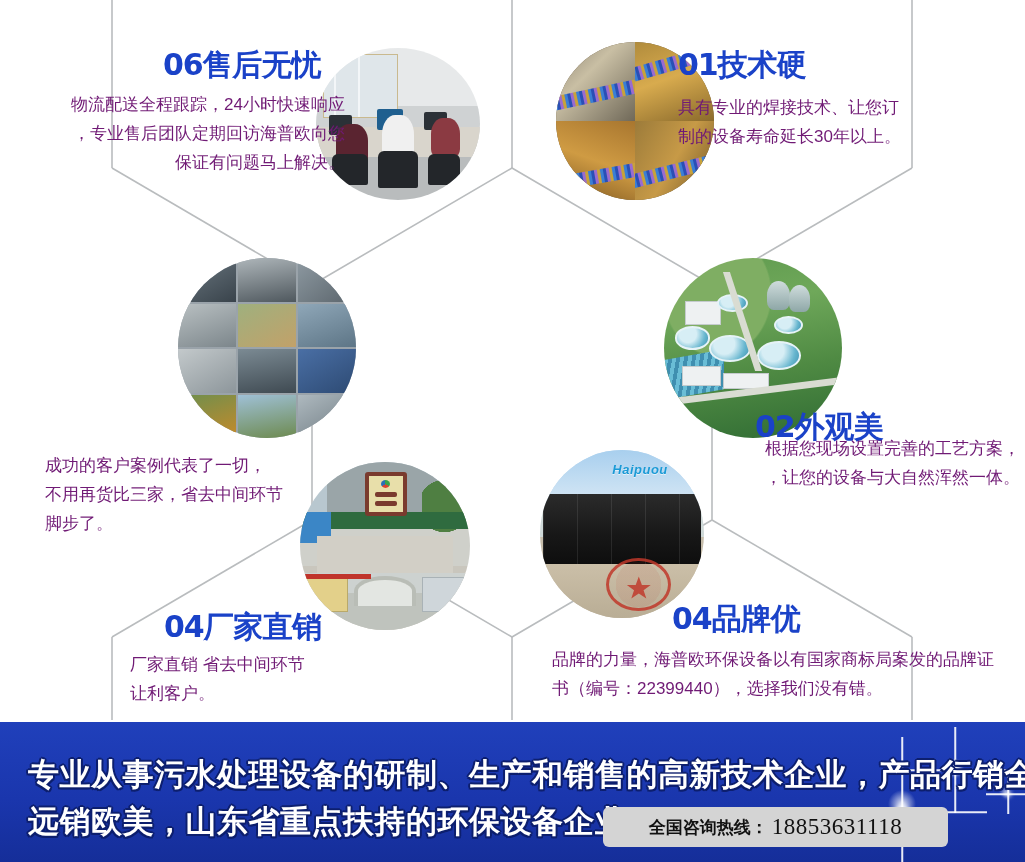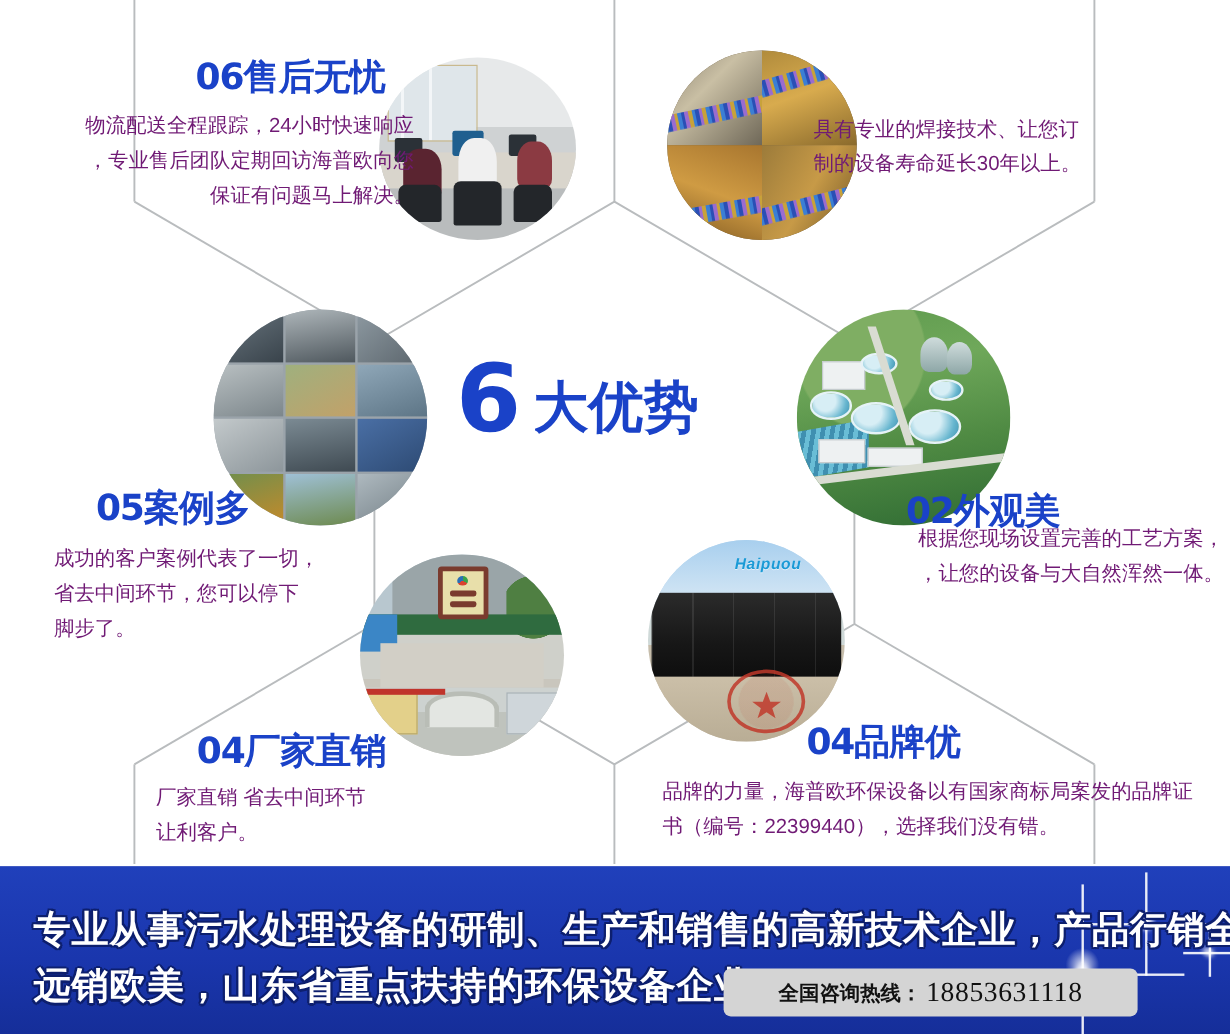--- a/index.html
+++ b/index.html
@@ -261,20 +261,23 @@
           <div class="seam"></div>
         </div>
       <div class="q q3">
           <div class="seam"></div>
         </div>
       <div class="q q4">
           <div class="seam"></div>
         </div>
     </div>
   </div>
+  <div class="head" style="left:678px; top:50px;">
+    <span class="num">01</span><span>技术硬</span>
+  </div>
   <div class="body l" style="left:678px; top:93px; width:345px;">
     <div>具有专业的焊接技术、让您订</div>
     <div>制的设备寿命延长30年以上。</div>
   </div>
 
   <div class="photo collage" style="left:178px; top:258px; width:178px; height:180px;">
     <div class="grid3">
       <div style="background:linear-gradient(150deg,#6e7b84,#39434b)"></div>
       <div style="background:linear-gradient(170deg,#aeb6ba,#4f585e)"></div>
       <div style="background:linear-gradient(140deg,#8e9aa2,#5a646b)"></div>
@@ -282,26 +285,23 @@
       <div style="background:linear-gradient(150deg,#9fb07e,#c2a169)"></div>
       <div style="background:linear-gradient(160deg,#8fa7b8,#5d7586)"></div>
       <div style="background:linear-gradient(150deg,#c3c9cb,#8d969b)"></div>
       <div style="background:linear-gradient(170deg,#7b8a93,#3f4a52)"></div>
       <div style="background:linear-gradient(150deg,#4a6fa5,#2d4a73)"></div>
       <div style="background:linear-gradient(160deg,#6d8f4e,#c58a2a)"></div>
       <div style="background:linear-gradient(170deg,#9fc0d6,#6d8a4f)"></div>
       <div style="background:linear-gradient(150deg,#aeb9bf,#6e7a81)"></div>
     </div>
   </div>
-  <div class="head" style="left:80px; top:409px;">
-    <span class="num">05</span><span>案例多</span>
-  </div>
   <div class="body l" style="left:45px; top:451px; width:320px;">
     <div>成功的客户案例代表了一切，</div>
-    <div>省去中间环节，您可以停下</div>
+    <div>不用再货比三家，省去中间环节</div>
     <div>脚步了。</div>
   </div>
 
   <div class="photo aerial" style="left:664px; top:258px; width:178px; height:180px;">
     <div class="inner">
       <div class="field" style="left:-2%; top:54%; width:36%; height:22%; transform:skewY(-10deg);"></div>
       <div class="bld" style="left:12%; top:24%; width:20%; height:13%;"></div>
       <div class="bld" style="left:10%; top:60%; width:22%; height:11%;"></div>
       <div class="bld" style="left:33%; top:64%; width:26%; height:9%;"></div>
       <div class="silo" style="left:58%; top:13%; width:13%; height:16%;"></div>
@@ -365,23 +365,20 @@
     </div>
   </div>
   <div class="head" style="left:672px; top:604px;">
     <span class="num">04</span><span>品牌优</span>
   </div>
   <div class="body l" style="left:552px; top:645px; width:470px;">
     <div>品牌的力量，海普欧环保设备以有国家商标局案发的品牌证</div>
     <div>书（编号：22399440），选择我们没有错。</div>
   </div>
 
-  <div id="center-label">
-    <span class="six">6</span><span class="rest">大优势</span>
-  </div>
 
 </div>
 
 <div id="banner">
   <div class="spark" style="left:955px; top:48px; --w:120px; --h:86px;">
       <div class="d" style="--d:10px"></div>
     </div>
   <div class="spark" style="left:902px; top:90px; --w:170px; --h:150px;">
       <div class="d" style="--d:14px"></div>
     </div>

